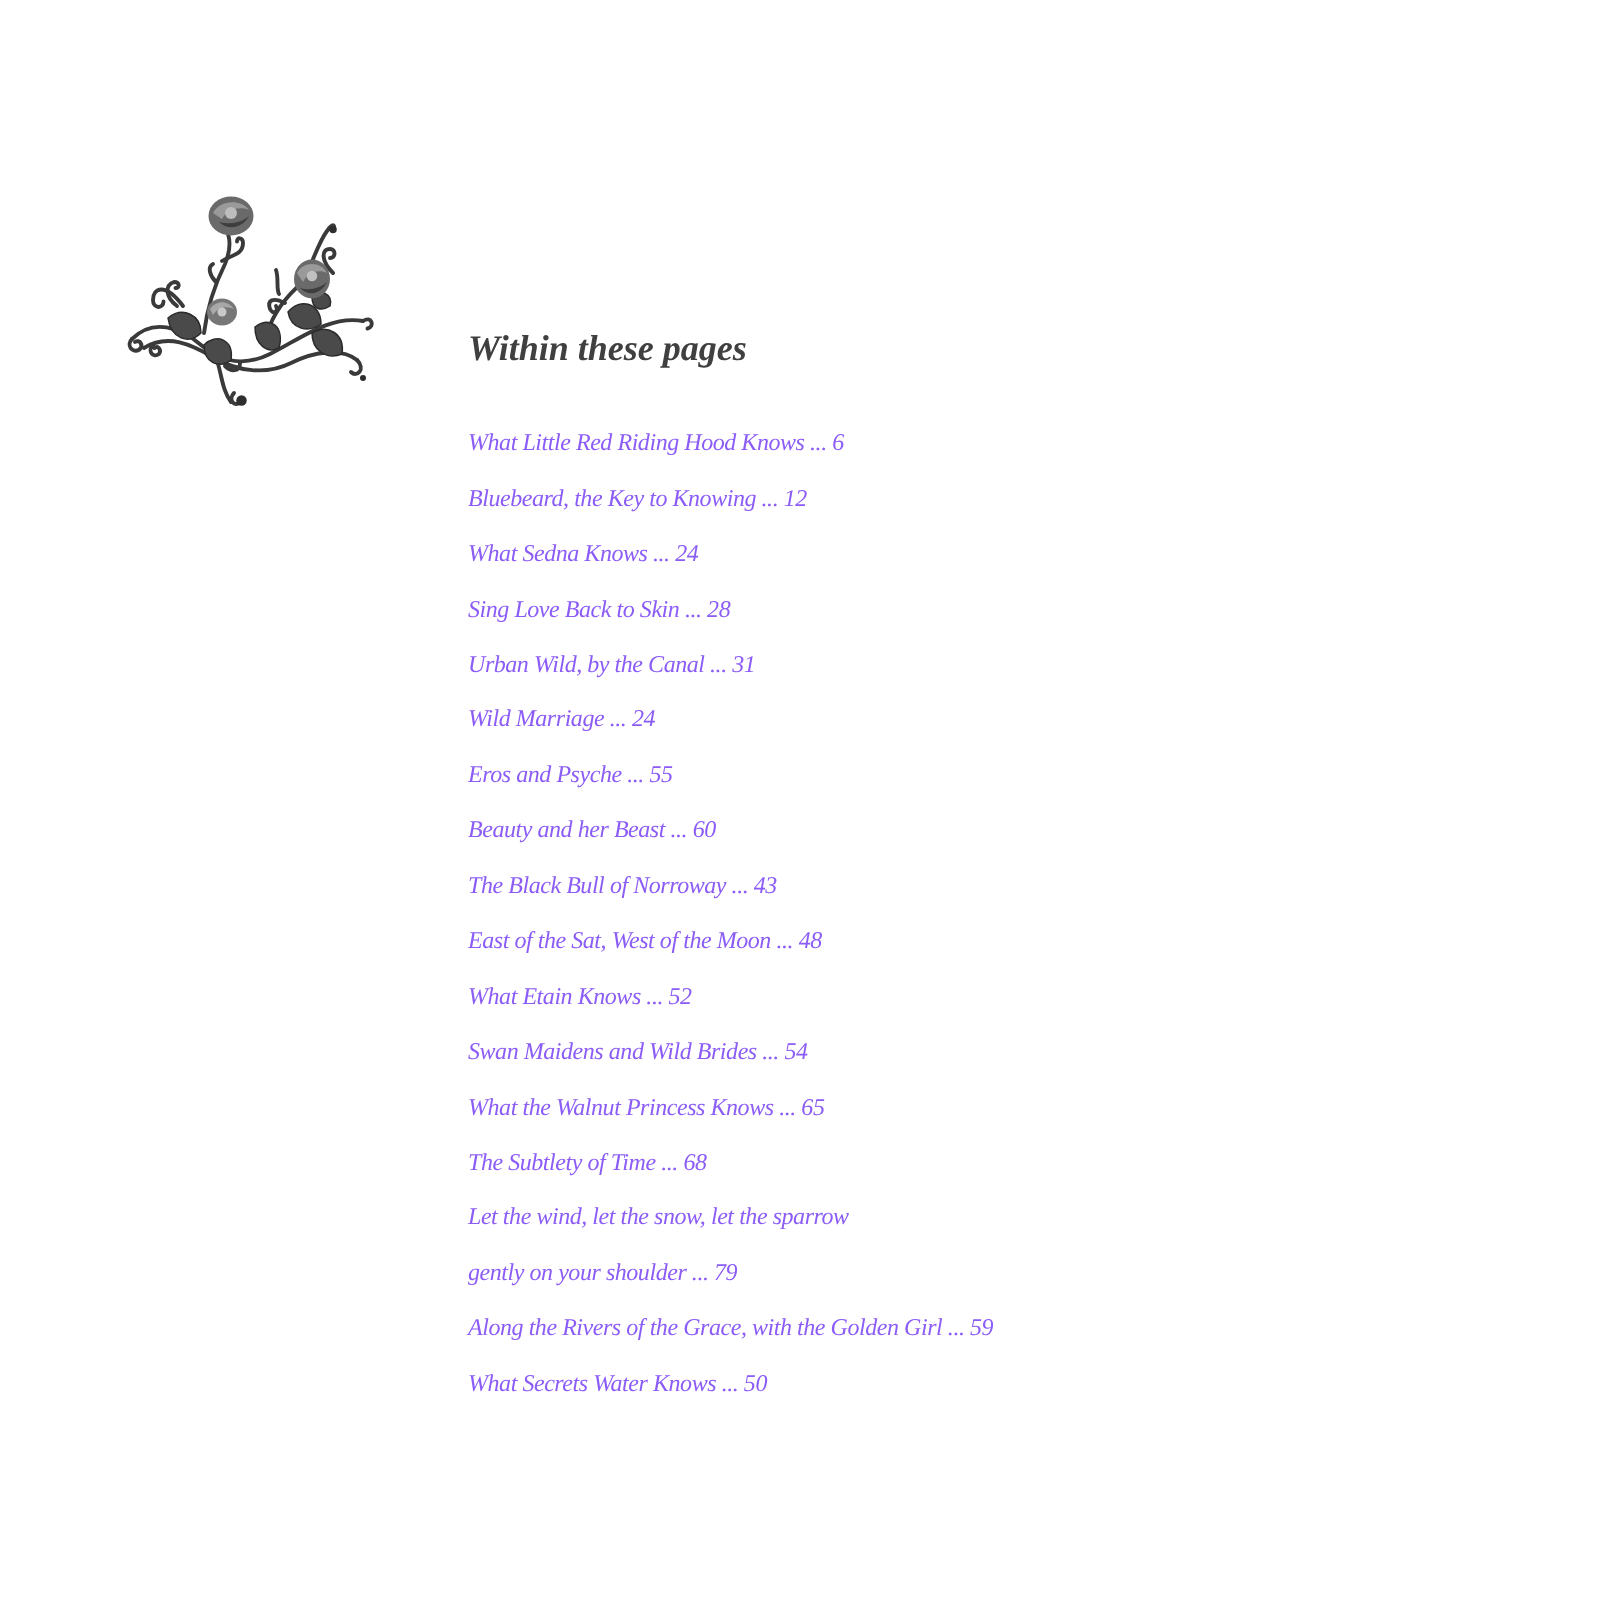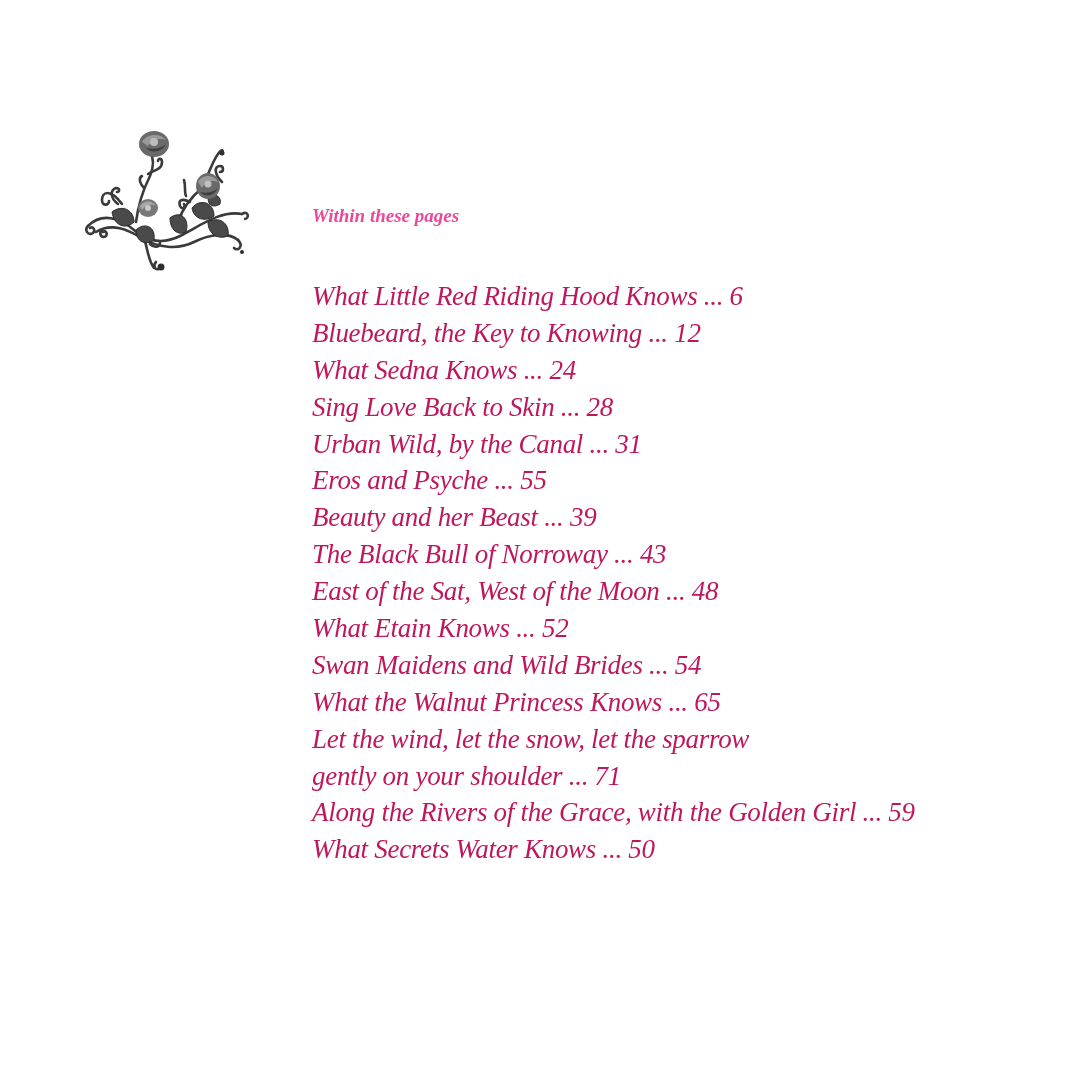--- a/index.html
+++ b/index.html
@@ -18,43 +18,43 @@
     .ornament {
       position: absolute;
       left: 82px;
       top: 126px;
       width: 172px;
       height: 148px;
     }
     .heading {
       position: absolute;
       left: 312px;
-      top: 205px;
-      font-size: 19px;
+      top: 220px;
+      font-size: 24px;
       font-weight: bold;
       font-style: italic;
-      color: #ec4899;
+      color: #404040;
       letter-spacing: 0px;
       white-space: nowrap;
     }
     .toc {
       position: absolute;
       left: 312px;
       top: 278px;
       margin: 0;
       padding: 0;
       list-style: none;
     }
     .toc-line {
-      font-size: 27px;
+      font-size: 16px;
       font-style: italic;
       line-height: 36.9px;
       height: 36.9px;
       white-space: nowrap;
-      color: #be185d;
+      color: #8b5cf6;
       letter-spacing: -0.3px;
     }
   </style>
 </head>
 <body>
 
 <div class="ornament">
   <svg width="172" height="148" viewBox="0 0 172 148" xmlns="http://www.w3.org/2000/svg">
     <g fill="none" stroke="#3a3a3a" stroke-width="2.6" stroke-linecap="round">
 
@@ -118,24 +118,26 @@
 </div>
 
 <div class="heading">Within these pages</div>
 
 <ul class="toc">
   <li class="toc-line">What Little Red Riding Hood Knows ... 6</li>
   <li class="toc-line">Bluebeard, the Key to Knowing ... 12</li>
   <li class="toc-line">What Sedna Knows ... 24</li>
   <li class="toc-line">Sing Love Back to Skin ... 28</li>
   <li class="toc-line">Urban Wild, by the Canal ... 31</li>
+  <li class="toc-line">Wild Marriage ... 24</li>
   <li class="toc-line">Eros and Psyche ... 55</li>
-  <li class="toc-line">Beauty and her Beast ... 39</li>
+  <li class="toc-line">Beauty and her Beast ... 60</li>
   <li class="toc-line">The Black Bull of  Norroway ... 43</li>
   <li class="toc-line">East of  the Sat, West of  the Moon ... 48</li>
   <li class="toc-line">What Etain Knows ... 52</li>
   <li class="toc-line">Swan Maidens and Wild Brides ... 54</li>
   <li class="toc-line">What the Walnut Princess Knows ... 65</li>
+  <li class="toc-line">The Subtlety of  Time ... 68</li>
   <li class="toc-line">Let the wind, let the snow, let the sparrow</li>
-  <li class="toc-line">gently on your shoulder ... 71</li>
+  <li class="toc-line">gently on your shoulder ... 79</li>
   <li class="toc-line">Along the Rivers of  the Grace, with the Golden Girl ... 59</li>
   <li class="toc-line">What Secrets Water Knows ... 50</li>
 </ul>
 
 </body></html>

